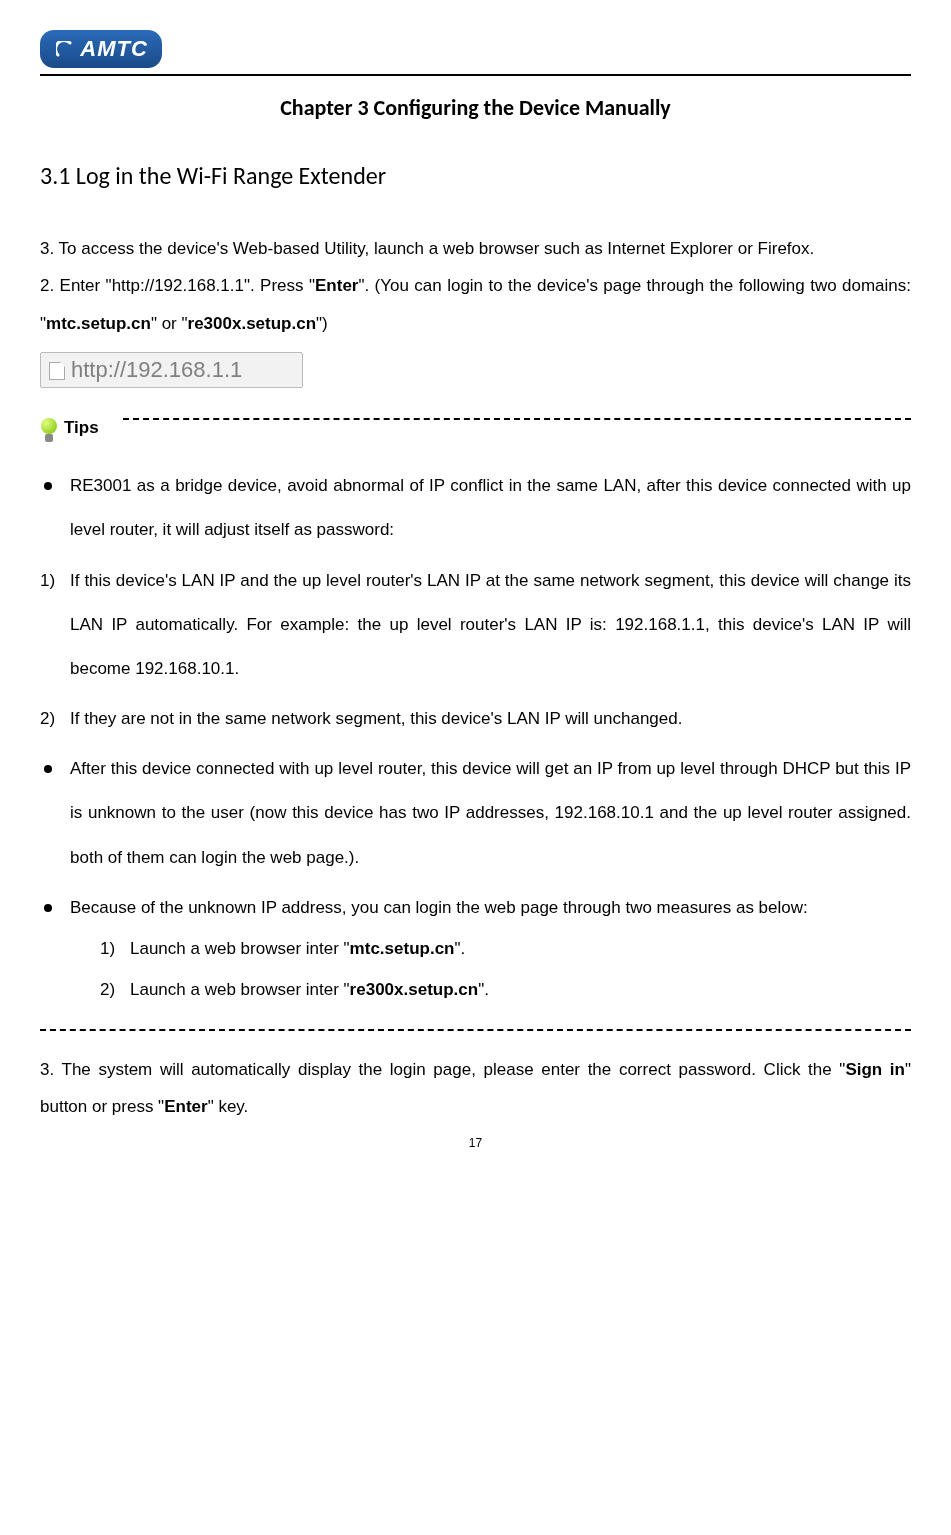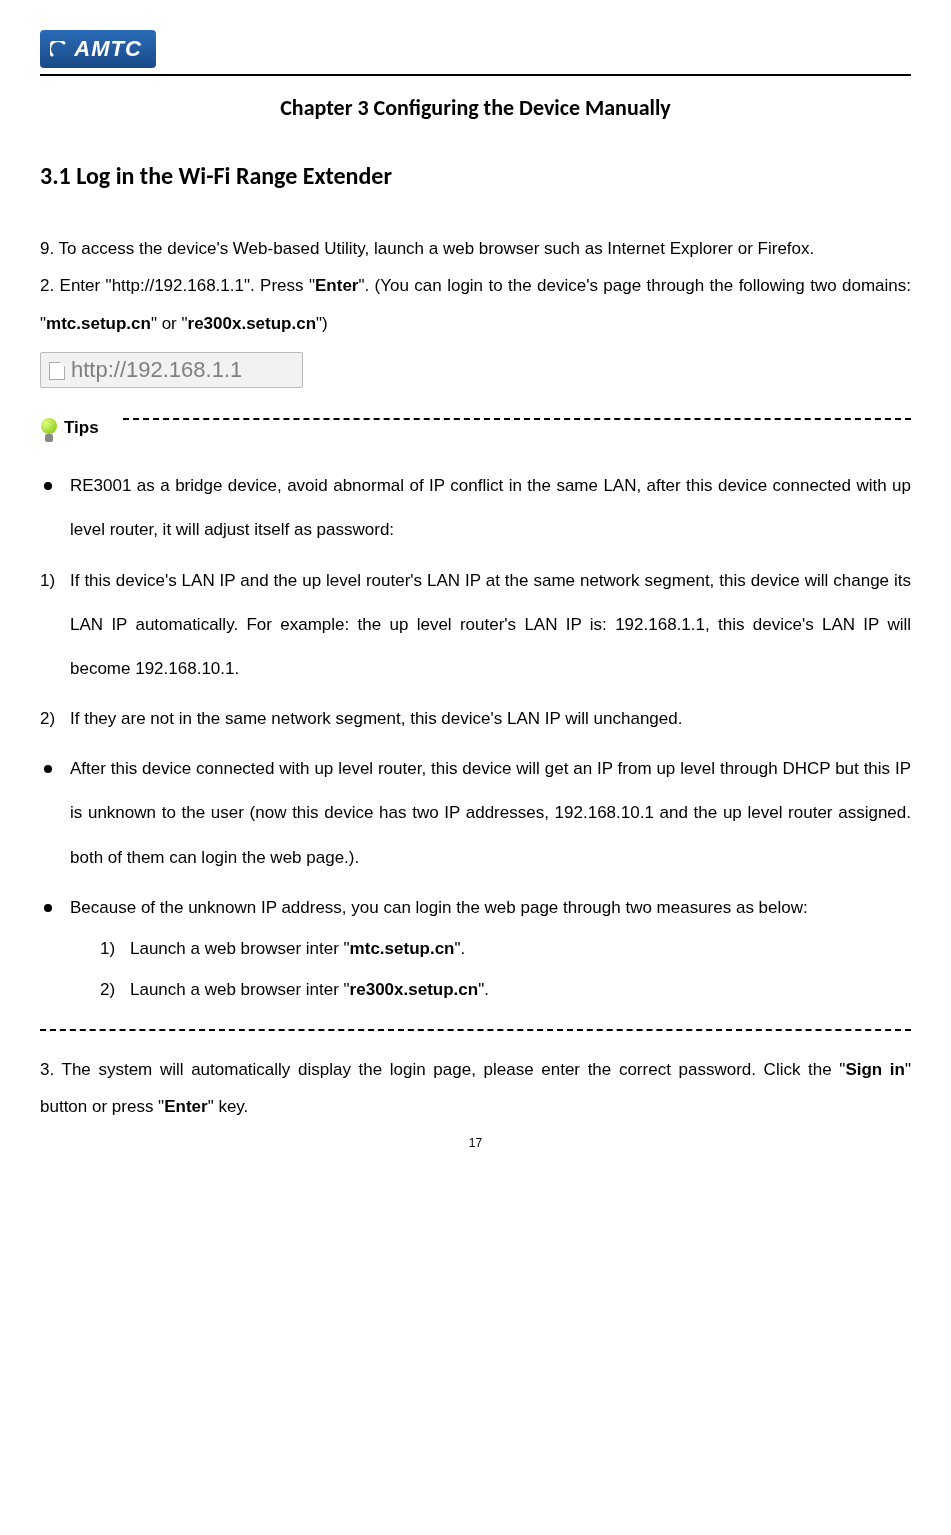--- a/index.html
+++ b/index.html
@@ -17,42 +17,42 @@
     margin-bottom: 0;
   }
   .logo {
     display: inline-block;
     background: #1a5ba8;
     background: linear-gradient(to bottom, #2a6bb8, #1a4a88);
     color: #fff;
     font-weight: bold;
     font-style: italic;
     font-size: 22px;
-    padding: 6px 14px 6px 10px;
-    border-radius: 4px;
+    padding: 6px 14px 6px 16px;
+    border-radius: 14px;
     letter-spacing: 1px;
   }
   .logo-arc {
     display: inline-block;
     vertical-align: middle;
   }
   .hr-line {
     border: none;
     border-top: 2px solid #000;
     margin: 6px 0 18px 0;
   }
   .chapter-title {
     text-align: center;
     font-weight: bold;
     font-size: 22px;
     margin: 10px 0 40px 0;
     font-family: "Calibri", Arial, sans-serif;
   }
   .section-title {
-    font-weight: bold;
+    font-weight: normal;
     font-size: 24px;
     margin: 0 0 40px 0;
     font-family: "Calibri", Arial, sans-serif;
   }
   .body-text {
     font-size: 17px;
     line-height: 2.2;
     color: #000;
     text-align: justify;
     margin: 0;
@@ -212,21 +212,21 @@
       </svg>
       <span>AMTC</span>
     </span>
   </div>
   <hr class="hr-line">
 
   <h1 class="chapter-title">Chapter 3 Configuring the Device Manually</h1>
 
   <h2 class="section-title">3.1 Log in the Wi-Fi Range Extender</h2>
 
-  <p class="body-text">9. To access the device's Web-based Utility, launch a web browser such as Internet Explorer or Firefox.</p>
+  <p class="body-text">3. To access the device's Web-based Utility, launch a web browser such as Internet Explorer or Firefox.</p>
 
   <p class="body-text">
     <span>2. Enter "http://192.168.1.1". Press "</span><span class="bold">Enter</span><span>". (You can login to the device's page through the following two domains: "</span><span class="bold">mtc.setup.cn</span><span>" or "</span><span class="bold">re300x.setup.cn</span><span>")</span>
   </p>
 
   <div class="url-img-wrap">
     <span class="url-box">
       <span class="url-box-icon"></span><span>http://192.168.1.1</span>
     </span>
   </div>

